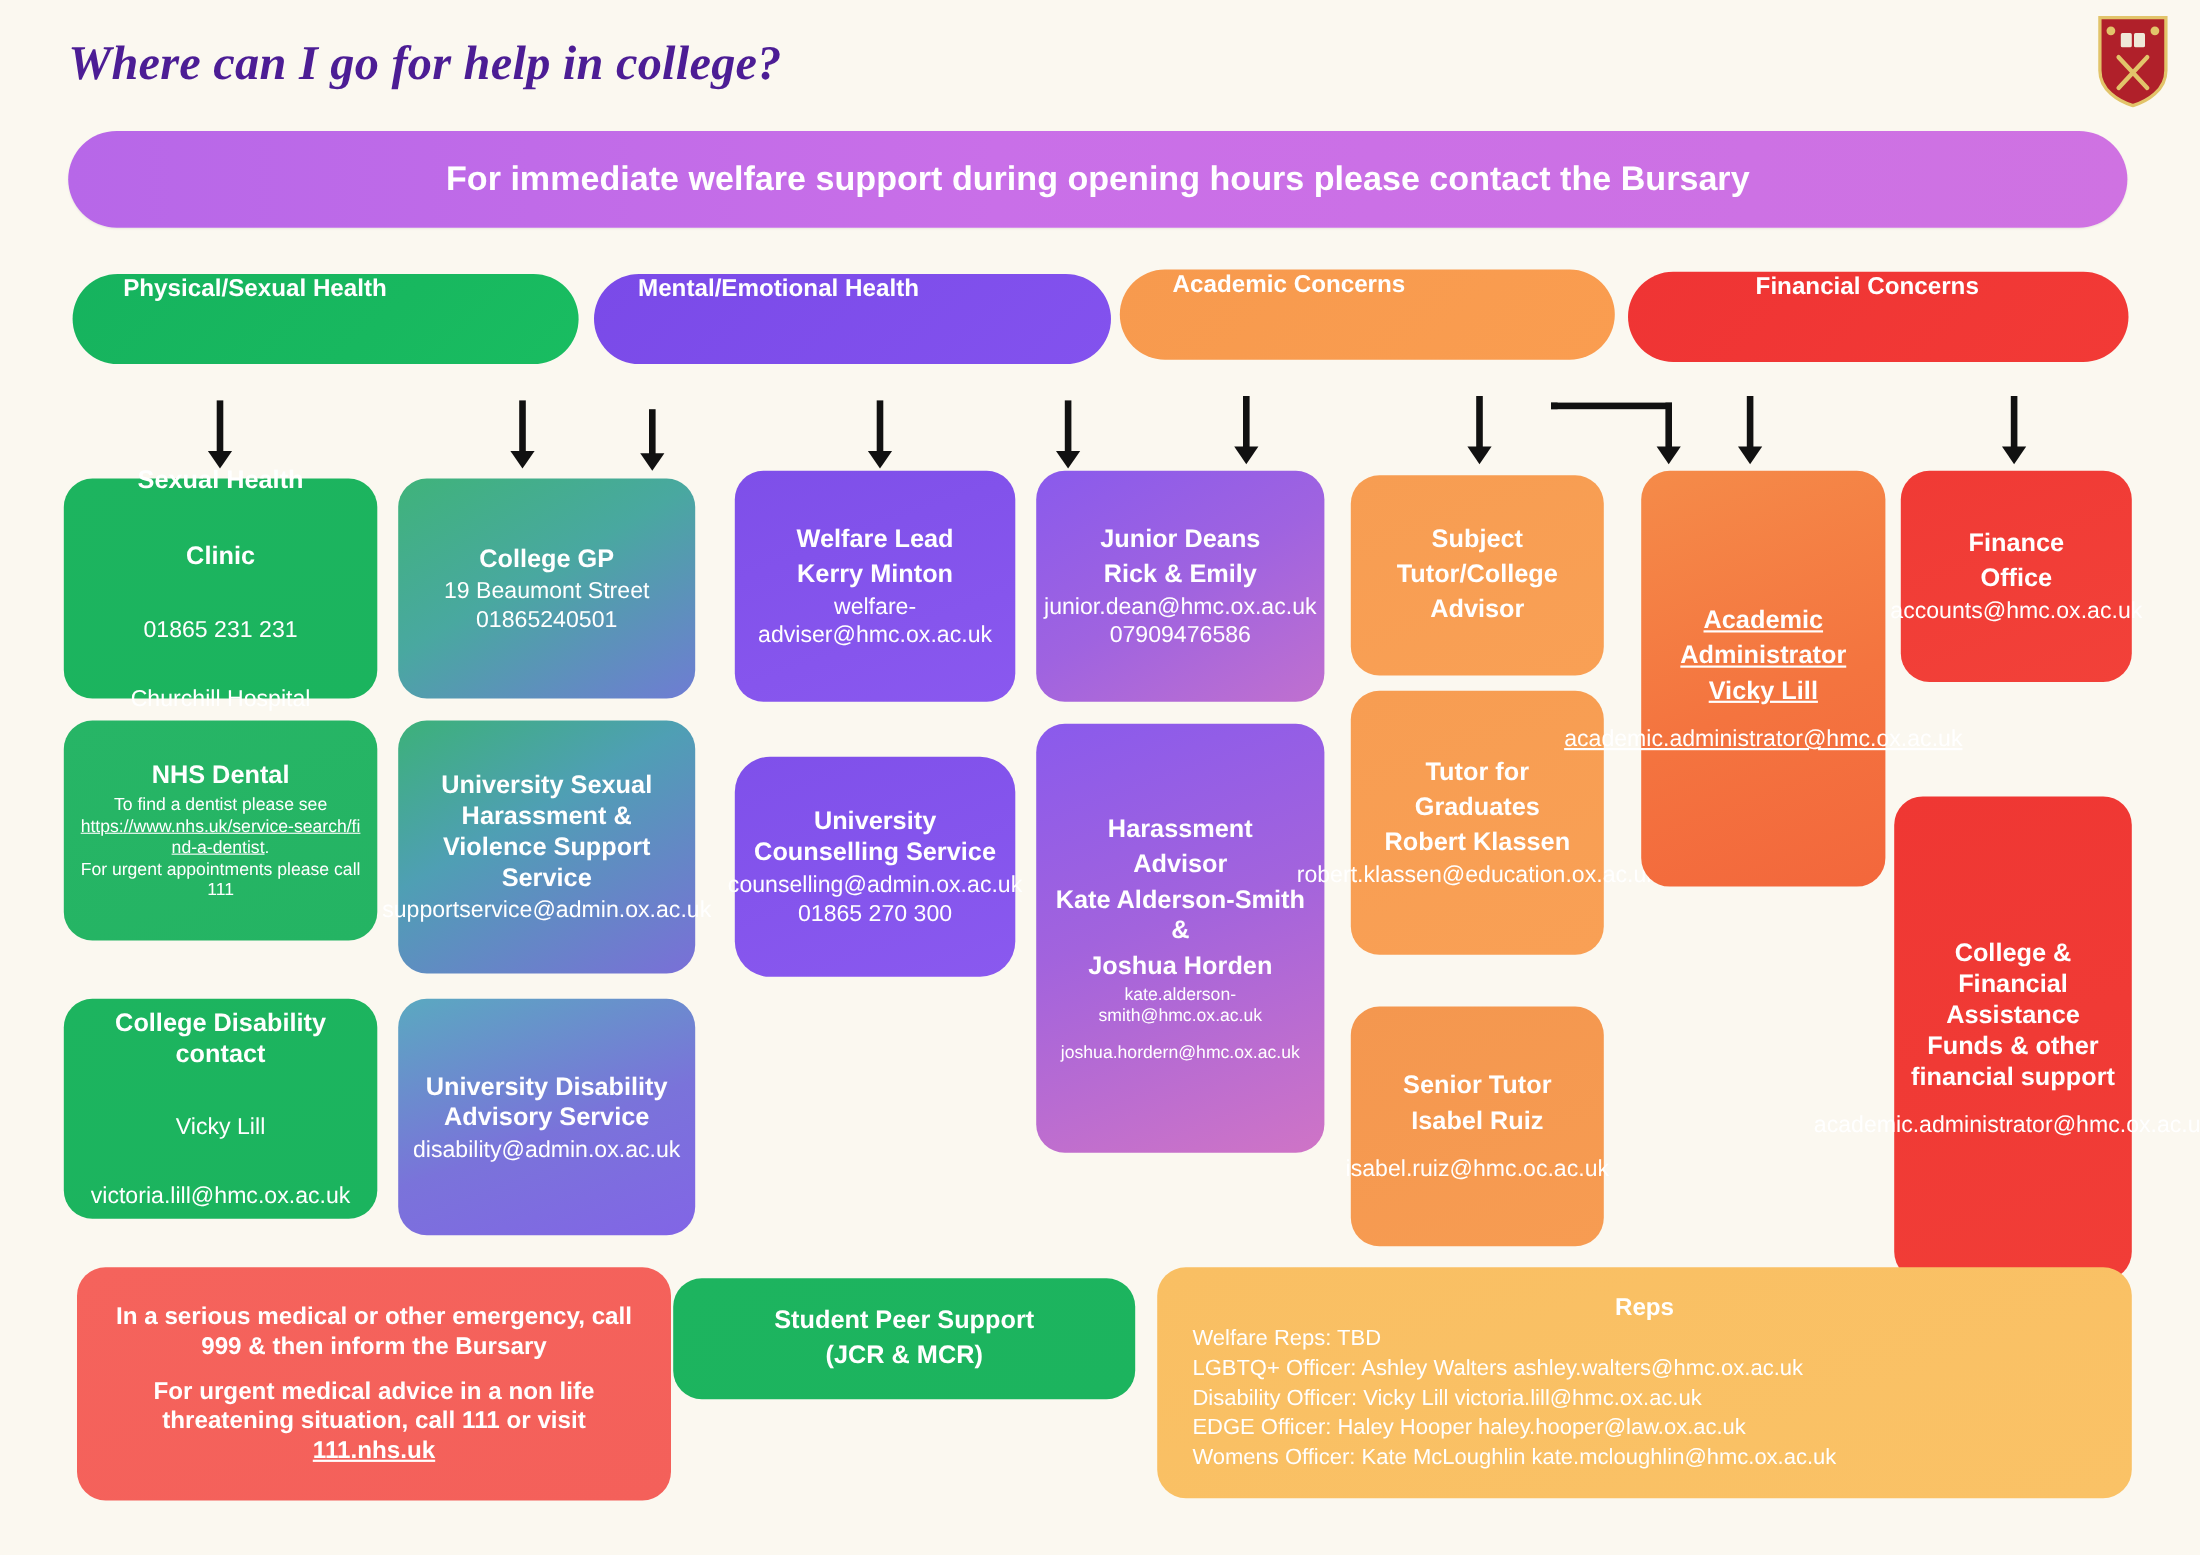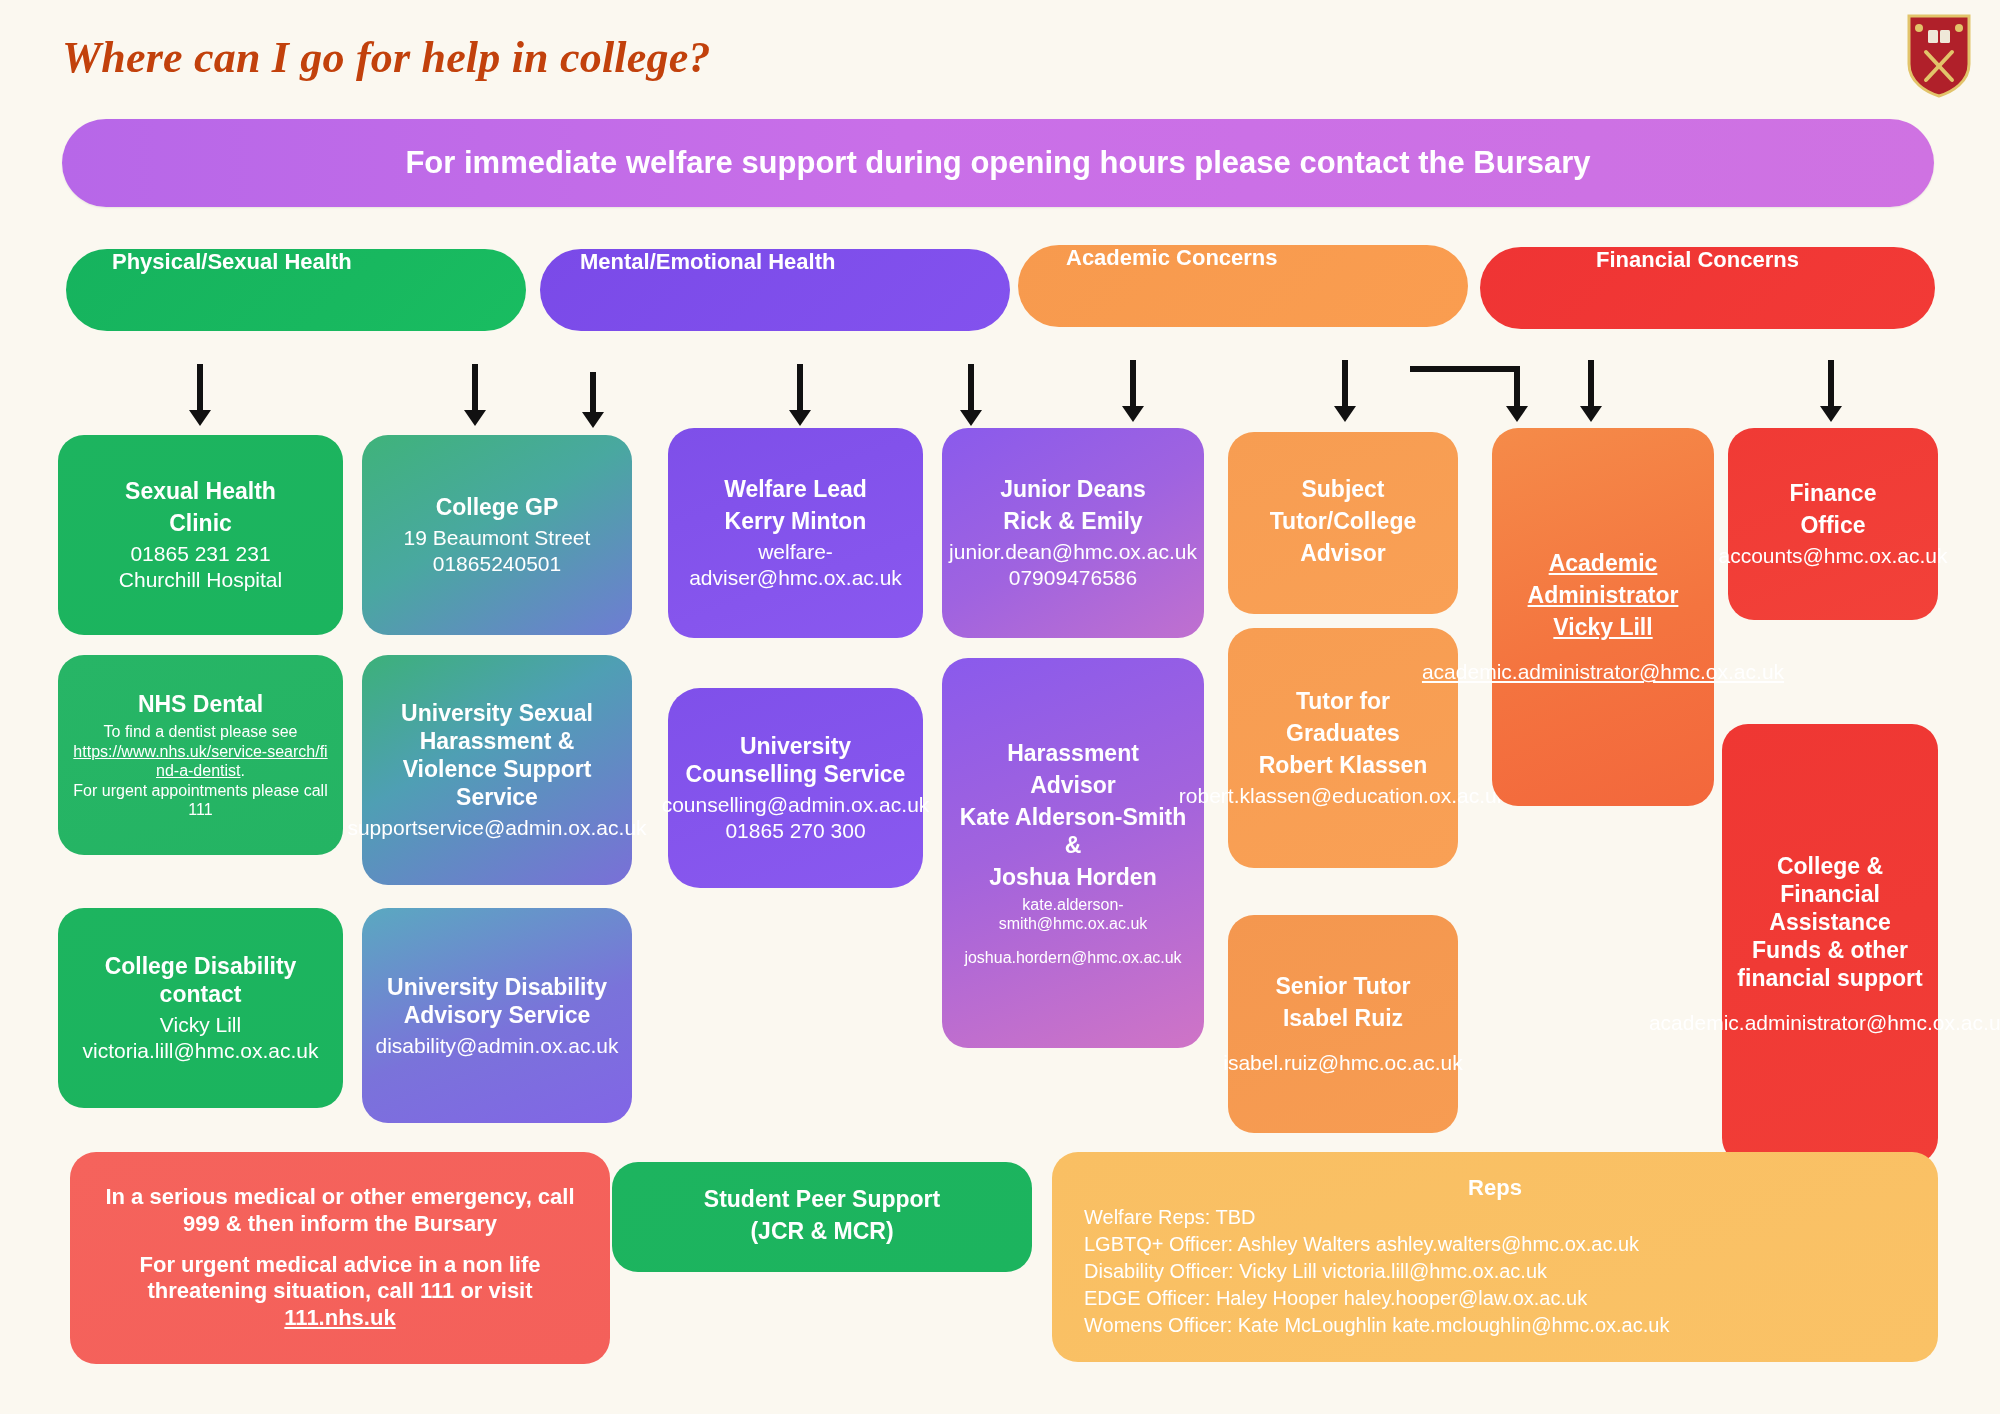--- a/index.html
+++ b/index.html
@@ -21,21 +21,21 @@
   }
   
   .title {
     position: absolute;
     left: 62px;
     top: 32px;
     font-family: "Liberation Serif", serif;
     font-style: italic;
     font-weight: bold;
     font-size: 44px;
-    color: #c2410c;
+    color: #4c1d95;
     letter-spacing: 0.2px;
   }
   
   .crest {
     position: absolute;
     right: 28px;
     top: 14px;
     width: 66px;
     height: 84px;
   }
@@ -134,21 +134,21 @@
     font-weight: normal;
   }
   .card .bd.small { font-size: 16px; }
   .card a, .card .link {
     color: #fff;
     text-decoration: underline;
     word-break: break-all;
   }
 
   
-  .g1 { background: linear-gradient(160deg,#1db45f 0%, #1bb45e 100%); }
+  .g1 { background: linear-gradient(160deg,#1db45f 0%, #1bb45e 100%); gap: 37px; }
   .g2 { background: linear-gradient(160deg,#27b566 0%, #24b463 100%); }
   
   .gp1 { background: linear-gradient(150deg,#3fb37a 0%, #49a8a0 45%, #6f7cd4 100%); }
   .gp2 { background: linear-gradient(160deg,#5aa9c0 0%, #7a73da 55%, #8265e6 100%); }
   .gp3 { background: linear-gradient(150deg,#3cb179 0%, #4f9fb4 40%, #7a6fd8 100%); }
   
   .p1 { background: linear-gradient(160deg,#7e4fe9 0%, #8a58ef 100%); }
   .p2 { background: linear-gradient(160deg,#7f50ea 0%, #8a59ef 100%); }
   .pp1 { background: linear-gradient(150deg,#8a5aec 0%, #9f63e0 50%, #c070cf 100%); }
   .pp2 { background: linear-gradient(160deg,#8a5aec 0%, #a263dd 45%, #cf74c6 100%); }

